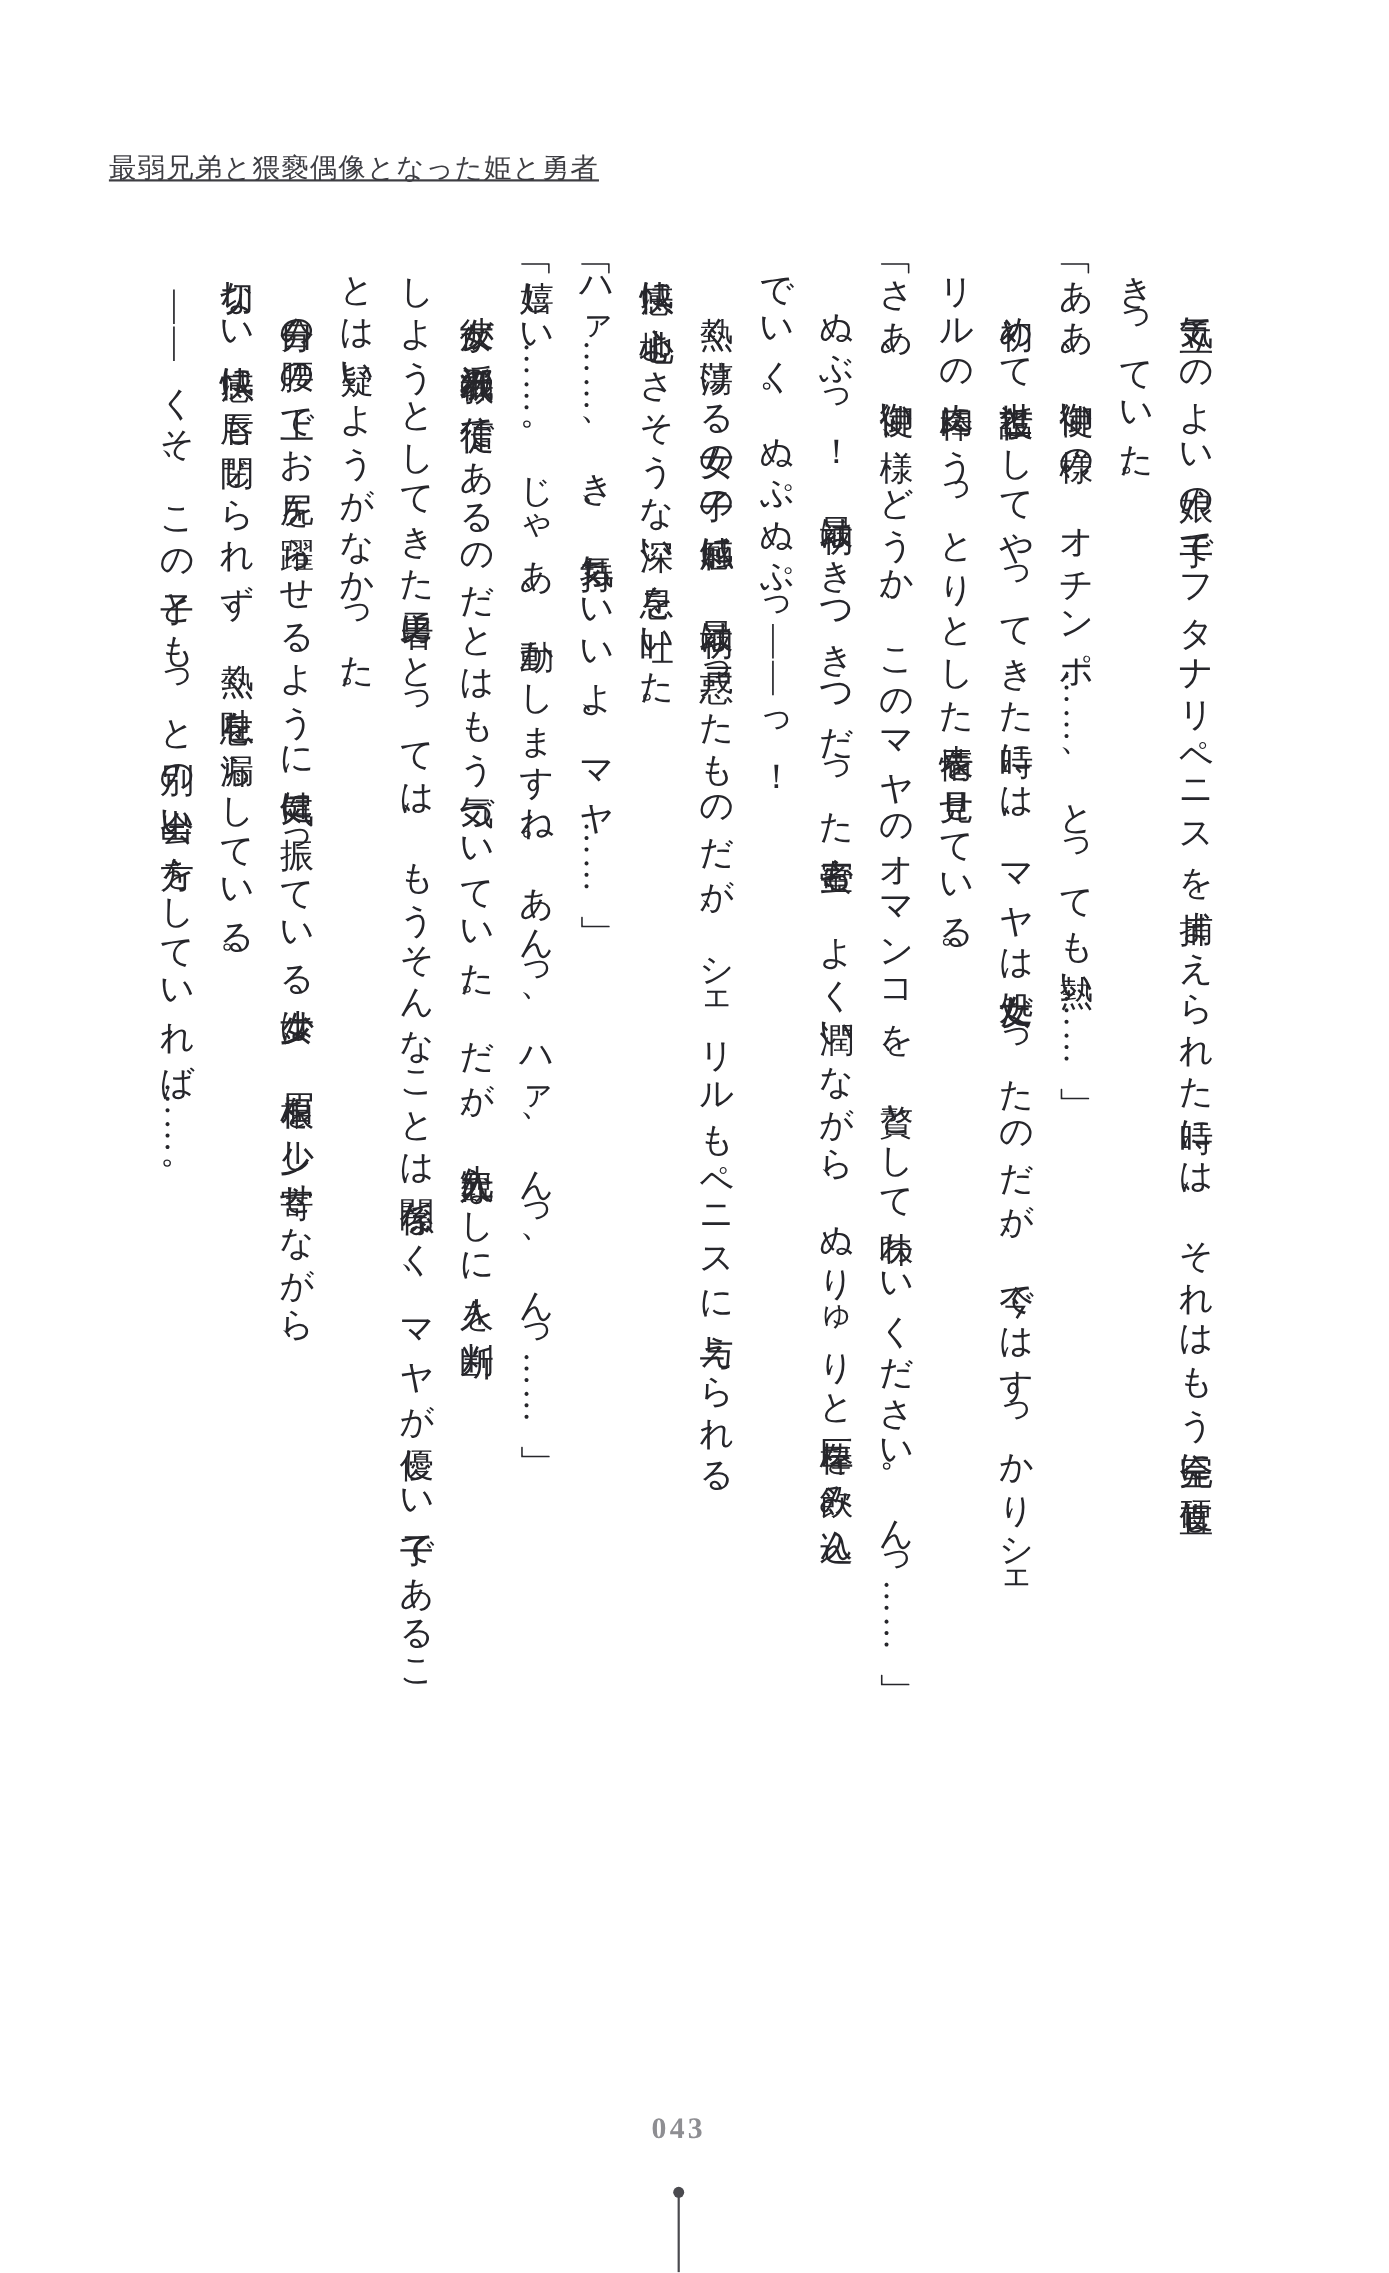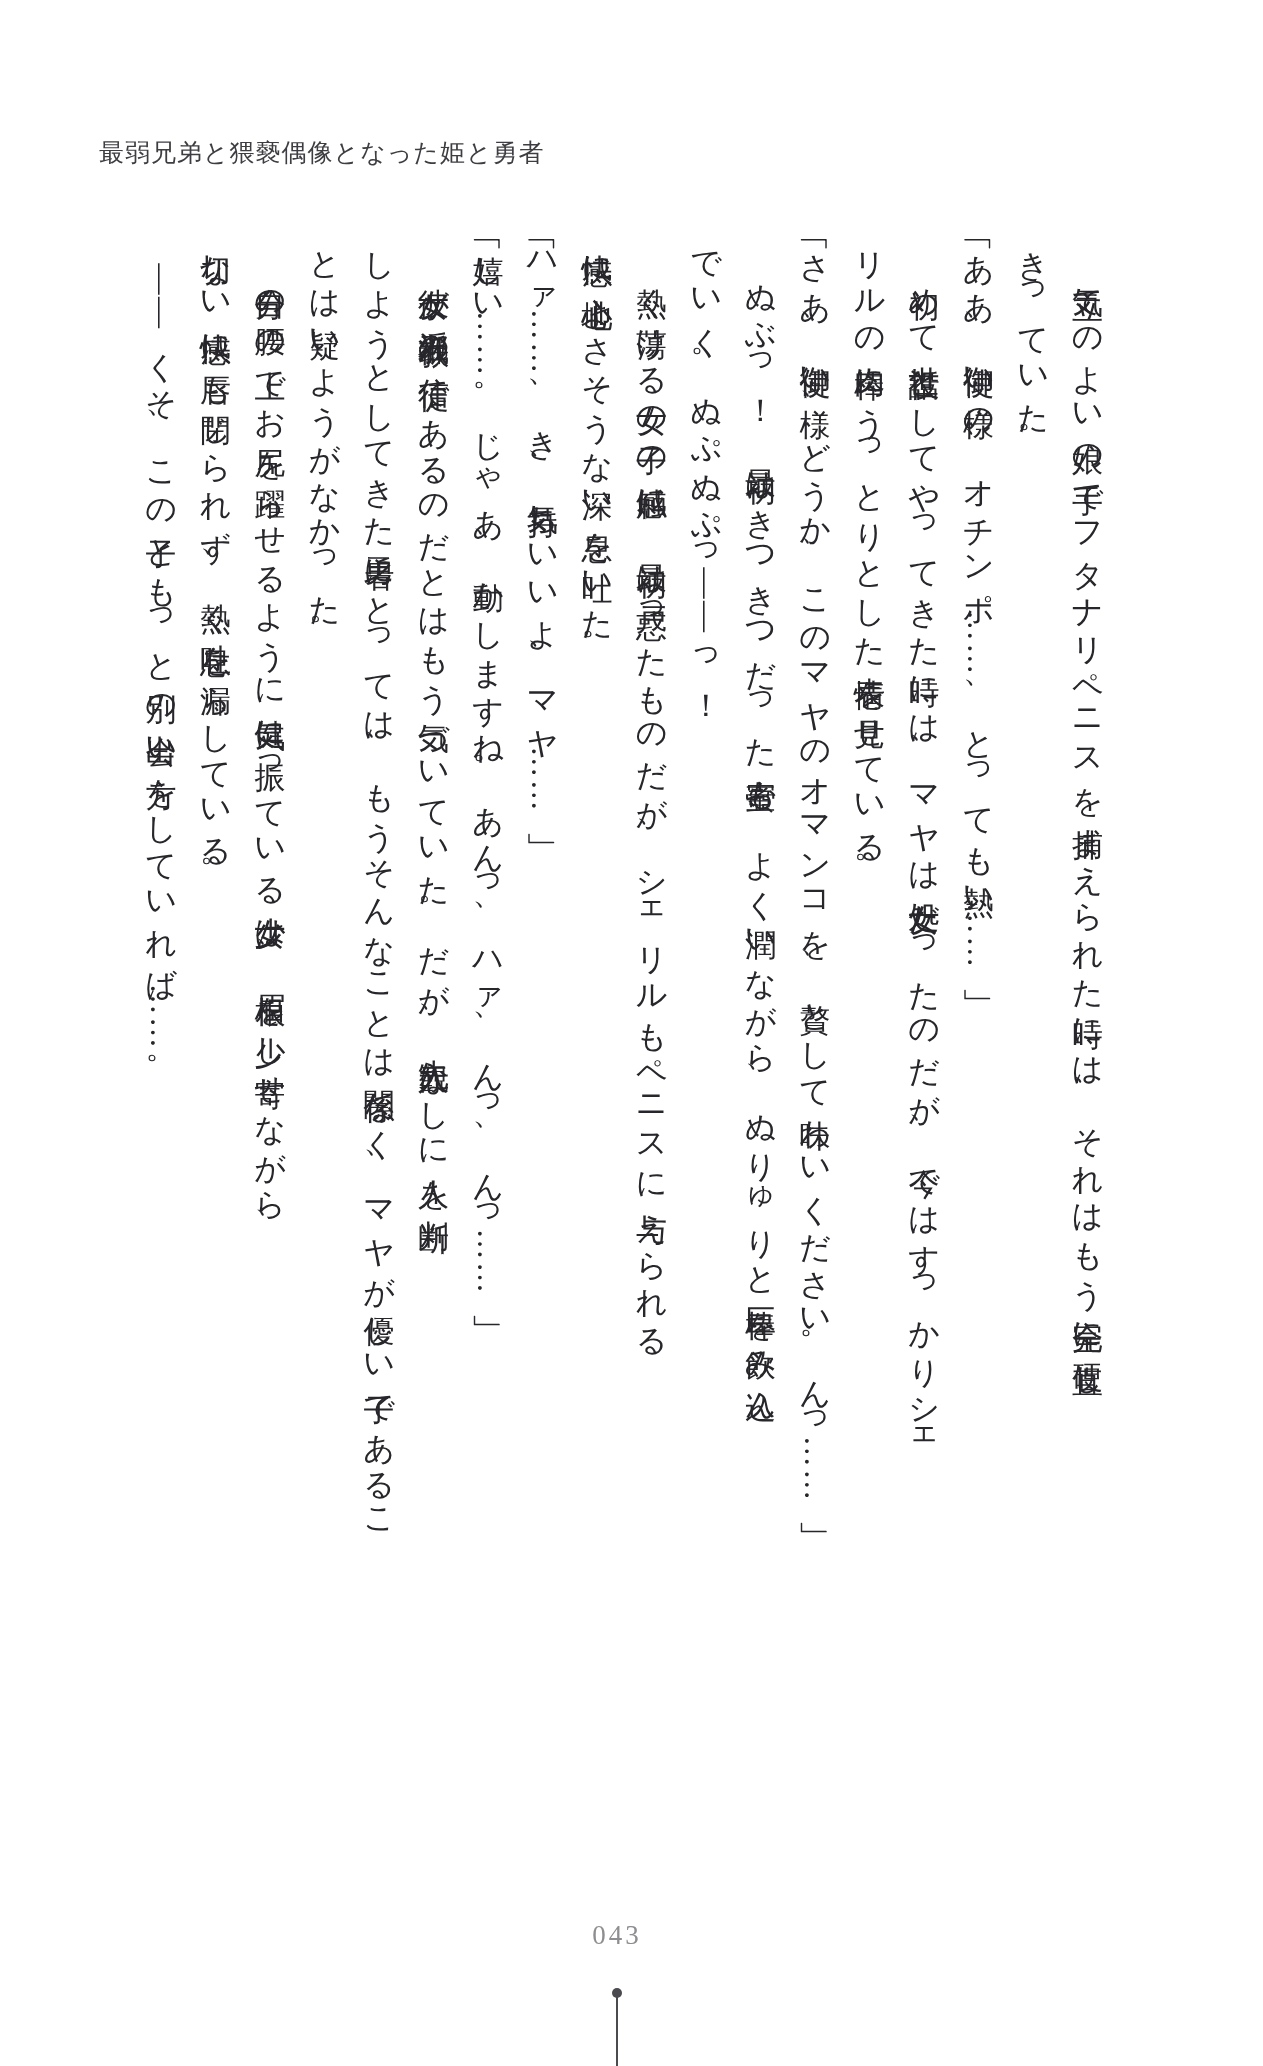--- a/index.html
+++ b/index.html
@@ -16,20 +16,21 @@
     font-family: "Liberation Serif", "DejaVu Serif", serif;
   }
   .running-header {
     position: absolute;
     left: 99px;
     top: 136px;
     font-size: 25px;
     letter-spacing: 1px;
     color: #3d3d42;
     white-space: pre;
+    text-decoration: underline;
   }
   .text-area {
     position: absolute;
     top: 230px;
     right: 149px;
     width: 982px;
     height: 1450px;
     writing-mode: vertical-rl;
     text-orientation: mixed;
     font-size: 31px;
@@ -51,20 +52,21 @@
   }
   .page-number {
     position: absolute;
     left: -60px;
     top: 0;
     width: 120px;
     text-align: center;
     font-size: 27px;
     letter-spacing: 3px;
     color: #8e8e92;
+    font-weight: bold;
   }
   .ornament-dot {
     position: absolute;
     left: -5px;
     top: 68px;
     width: 10px;
     height: 10px;
     border-radius: 50%;
     background: #4a4a4f;
   }

